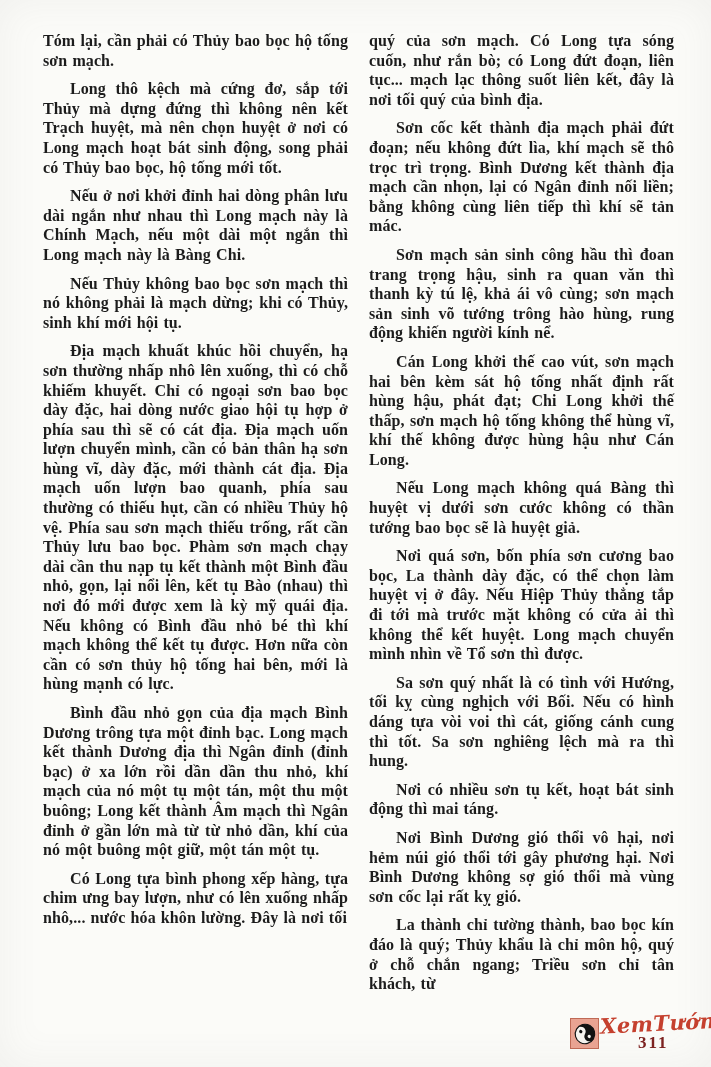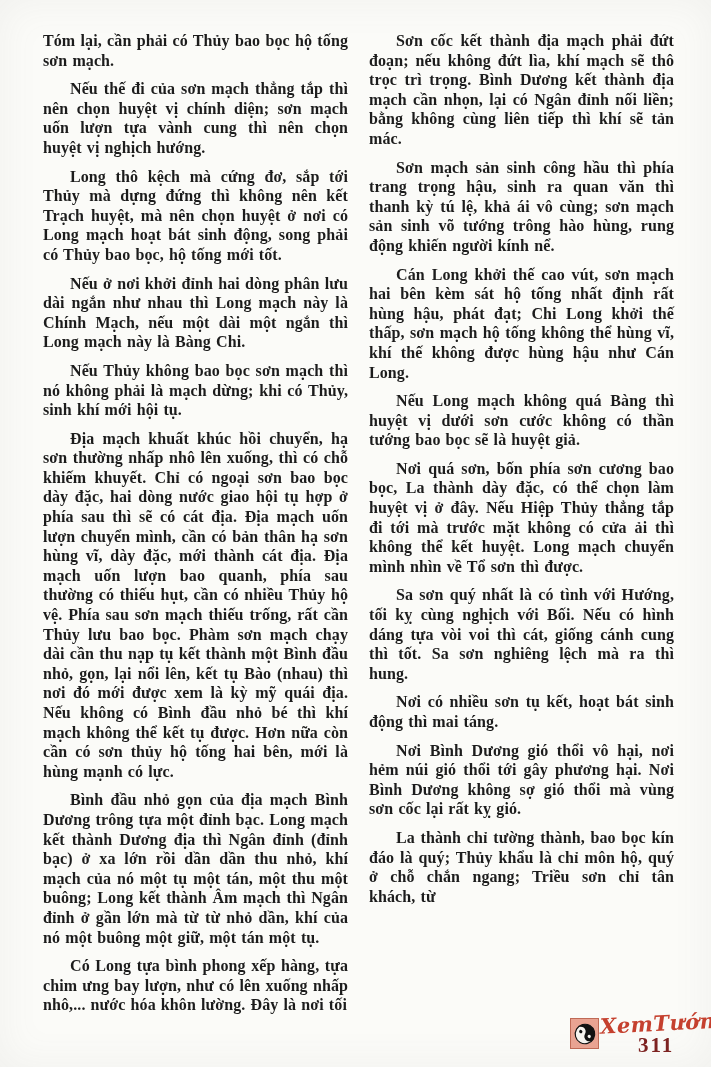--- a/index.html
+++ b/index.html
@@ -77,46 +77,46 @@
     letter-spacing: 0.5px;
     z-index: 2;
   }
   .page-number {
     position: absolute;
     left: 70px;
     top: 20px;
     color: #7d2321;
     font-family: "Liberation Serif", "DejaVu Serif", serif;
     font-weight: 700;
-    font-size: 21px;
+    font-size: 17px;
     letter-spacing: 2px;
     z-index: 1;
   }
 </style>
 </head>
 <body>
 
 <div class="page">
 
   <div class="columns">
 
     <div class="col">
       <p class="para noindent">Tóm lại, cần phải có Thủy bao bọc hộ tống sơn mạch.</p>
-      <p class="para">Nếu thế đi của sơn mạch thẳng tắp thì nên chọn huyệt vị chính diện; sơn mạch uốn lượn tựa vành cung thì nên chọn huyệt vị nghịch hướng.</p>
       <p class="para">Long thô kệch mà cứng đơ, sắp tới Thủy mà dựng đứng thì không nên kết Trạch huyệt, mà nên chọn huyệt ở nơi có Long mạch hoạt bát sinh động, song phải có Thủy bao bọc, hộ tống mới tốt.</p>
       <p class="para">Nếu ở nơi khởi đỉnh hai dòng phân lưu dài ngắn như nhau thì Long mạch này là Chính Mạch, nếu một dài một ngắn thì Long mạch này là Bàng Chi.</p>
       <p class="para">Nếu Thủy không bao bọc sơn mạch thì nó không phải là mạch dừng; khi có Thủy, sinh khí mới hội tụ.</p>
       <p class="para">Địa mạch khuất khúc hồi chuyển, hạ sơn thường nhấp nhô lên xuống, thì có chỗ khiếm khuyết. Chỉ có ngoại sơn bao bọc dày đặc, hai dòng nước giao hội tụ hợp ở phía sau thì sẽ có cát địa. Địa mạch uốn lượn chuyển mình, cần có bản thân hạ sơn hùng vĩ, dày đặc, mới thành cát địa. Địa mạch uốn lượn bao quanh, phía sau thường có thiếu hụt, cần có nhiều Thủy hộ vệ. Phía sau sơn mạch thiếu trống, rất cần Thủy lưu bao bọc. Phàm sơn mạch chạy dài cần thu nạp tụ kết thành một Bình đầu nhỏ, gọn, lại nổi lên, kết tụ Bào (nhau) thì nơi đó mới được xem là kỳ mỹ quái địa. Nếu không có Bình đầu nhỏ bé thì khí mạch không thể kết tụ được. Hơn nữa còn cần có sơn thủy hộ tống hai bên, mới là hùng mạnh có lực.</p>
       <p class="para">Bình đầu nhỏ gọn của địa mạch Bình Dương trông tựa một đỉnh bạc. Long mạch kết thành Dương địa thì Ngân đỉnh (đỉnh bạc) ở xa lớn rồi dần dần thu nhỏ, khí mạch của nó một tụ một tán, một thu một buông; Long kết thành Âm mạch thì Ngân đỉnh ở gần lớn mà từ từ nhỏ dần, khí của nó một buông một giữ, một tán một tụ.</p>
       <p class="para">Có Long tựa bình phong xếp hàng, tựa chim ưng bay lượn, như có lên xuống nhấp nhô,... nước hóa khôn lường. Đây là nơi tối</p>
     </div>
 
     <div class="col">
+      <p class="para noindent">quý của sơn mạch. Có Long tựa sóng cuốn, như rắn bò; có Long đứt đoạn, liên tục... mạch lạc thông suốt liên kết, đây là nơi tối quý của bình địa.</p>
       <p class="para">Sơn cốc kết thành địa mạch phải đứt đoạn; nếu không đứt lìa, khí mạch sẽ thô trọc trì trọng. Bình Dương kết thành địa mạch cần nhọn, lại có Ngân đỉnh nối liền; bằng không cùng liên tiếp thì khí sẽ tản mác.</p>
-      <p class="para">Sơn mạch sản sinh công hầu thì phía trang trọng hậu, sinh ra quan văn thì thanh kỳ tú lệ, khả ái vô cùng; sơn mạch sản sinh võ tướng trông hào hùng, rung động khiến người kính nể.</p>
+      <p class="para">Sơn mạch sản sinh công hầu thì đoan trang trọng hậu, sinh ra quan văn thì thanh kỳ tú lệ, khả ái vô cùng; sơn mạch sản sinh võ tướng trông hào hùng, rung động khiến người kính nể.</p>
       <p class="para">Cán Long khởi thế cao vút, sơn mạch hai bên kèm sát hộ tống nhất định rất hùng hậu, phát đạt; Chi Long khởi thế thấp, sơn mạch hộ tống không thể hùng vĩ, khí thế không được hùng hậu như Cán Long.</p>
       <p class="para">Nếu Long mạch không quá Bàng thì huyệt vị dưới sơn cước không có thần tướng bao bọc sẽ là huyệt giả.</p>
       <p class="para">Nơi quá sơn, bốn phía sơn cương bao bọc, La thành dày đặc, có thể chọn làm huyệt vị ở đây. Nếu Hiệp Thủy thẳng tắp đi tới mà trước mặt không có cửa ải thì không thể kết huyệt. Long mạch chuyển mình nhìn về Tổ sơn thì được.</p>
       <p class="para">Sa sơn quý nhất là có tình với Hướng, tối kỵ cùng nghịch với Bối. Nếu có hình dáng tựa vòi voi thì cát, giống cánh cung thì tốt. Sa sơn nghiêng lệch mà ra thì hung.</p>
       <p class="para">Nơi có nhiều sơn tụ kết, hoạt bát sinh động thì mai táng.</p>
       <p class="para">Nơi Bình Dương gió thổi vô hại, nơi hẻm núi gió thổi tới gây phương hại. Nơi Bình Dương không sợ gió thổi mà vùng sơn cốc lại rất kỵ gió.</p>
       <p class="para">La thành chỉ tường thành, bao bọc kín đáo là quý; Thủy khẩu là chỉ môn hộ, quý ở chỗ chắn ngang; Triều sơn chỉ tân khách, từ</p>
     </div>
 
   </div>

